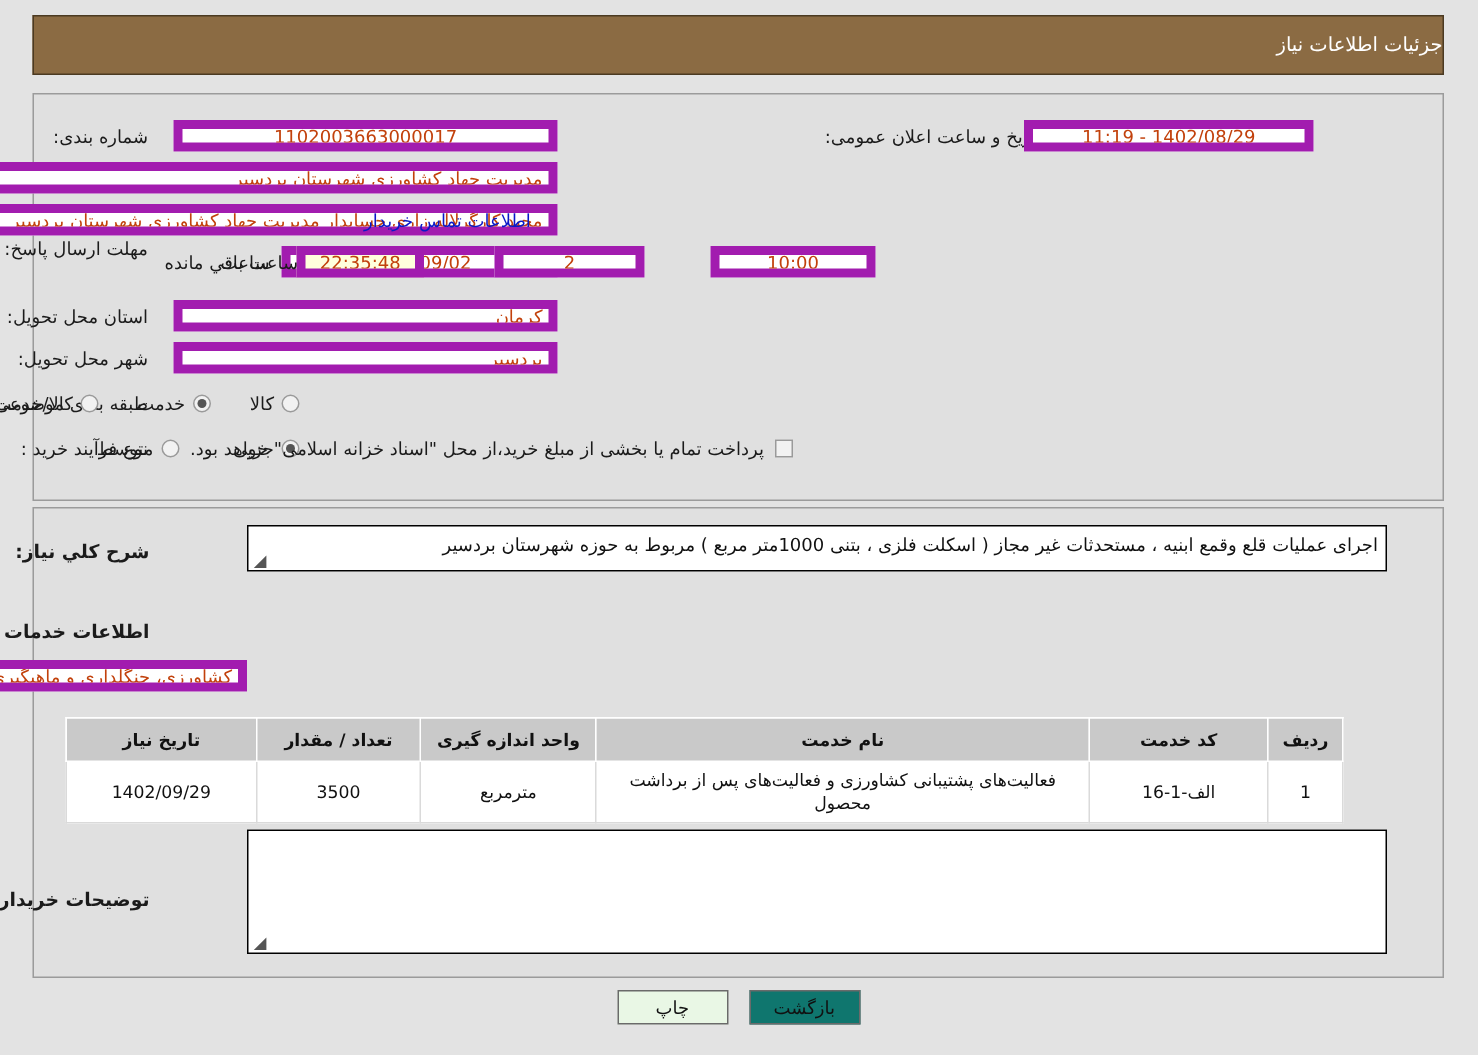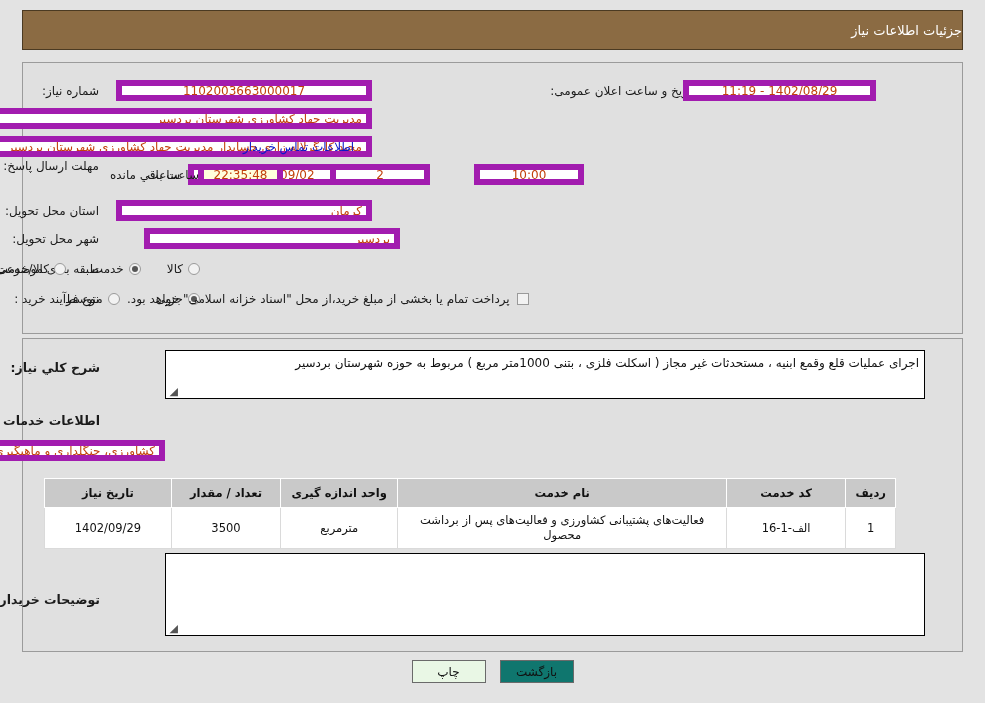--- a/index.html
+++ b/index.html
@@ -166,21 +166,21 @@
   </g>
 </svg>
 
 <div id="titlebar">
   <span class="t">جزئیات اطلاعات نیاز</span>
 </div>
 
 <div id="panel-top" class="panel"></div>
 
 <div class="row" style="right:886px; top:80px; z-index:3;">
-  <span class="lbl">شماره نیاز:</span>
+  <span class="lbl">شماره بندی:</span>
 </div>
 <div class="fld center" style="position:absolute; right:613px; top:80px; width:256px; z-index:3;">1102003663000017</div>
 
 <div class="row" style="right:290px; top:80px; z-index:3;">
   <span class="lbl">تاریخ و ساعت اعلان عمومی:</span>
 </div>
 
 <div class="fld center" style="position:absolute; right:null; left:683px; top:80px; width:193px; z-index:3;">1402/08/29 - 11:19</div>
 
 <div class="row" style="right:886px; top:108px; z-index:3;">
@@ -217,21 +217,21 @@
 </div>
 
 <div class="row" style="right:886px; top:200px; z-index:3;">
   <span class="lbl">استان محل تحویل:</span>
 </div>
 <div class="fld right" style="position:absolute; right:613px; top:200px; width:256px; z-index:3;">کرمان</div>
 
 <div class="row" style="right:886px; top:228px; z-index:3;">
   <span class="lbl">شهر محل تحویل:</span>
 </div>
-<div class="fld right" style="position:absolute; right:585px; top:228px; width:256px; z-index:3;">بردسیر</div>
+<div class="fld right" style="position:absolute; right:613px; top:228px; width:256px; z-index:3;">بردسیر</div>
 
 <div class="row" style="right:886px; top:258px; z-index:3;">
   <span class="lbl">طبقه بندی موضوعی:</span>
 </div>
 <div class="row" style="right:785px; top:258px; gap:26px; z-index:3;">
   <label class="ropt">
     <span class="radio"></span>
     <span class="rl">کالا</span>
   </label>
   <label class="ropt">
@@ -258,21 +258,21 @@
   </label>
 </div>
 <div class="row" style="left:127px; top:288px; gap:7px; z-index:3;">
   <span style="width:12px;height:12px;border:1px solid #9a9a9a;background:#f2f2f2;display:inline-block;box-sizing:border-box;"></span>
   <span class="lbl">پرداخت تمام یا بخشی از مبلغ خرید،از محل "اسناد خزانه اسلامی" خواهد بود.</span>
 </div>
 
 <div id="panel-mid" class="panel"></div>
 
 <div class="fld-label" style="right:885px; top:360px; z-index:3;text-align:center;">شرح کلي نیاز:</div>
-<div class="ta" style="right:60px; top:350px; width:760px; height:49px; z-index:3;">
+<div class="ta" style="right:60px; top:350px; width:760px; height:31px; z-index:3;">
   <span>اجرای عملیات قلع وقمع ابنیه ، مستحدثات غیر مجاز ( اسکلت فلزی ، بتنی 1000متر مربع ) مربوط به حوزه شهرستان بردسیر</span>
   <span class="grip">◢</span>
 </div>
 
 <div class="sect-title" style="right:885px; top:413px; z-index:3;">اطلاعات خدمات مورد نیاز</div>
 
 <div class="fld-label" style="right:885px; top:443px; z-index:3;">گروه خدمت:</div>
 <div class="fld right" style="position:absolute; right:820px; top:440px; width:760px; z-index:3;">کشاورزی، جنگلداری و ماهیگیری</div>
 
 <table id="svc-table">

